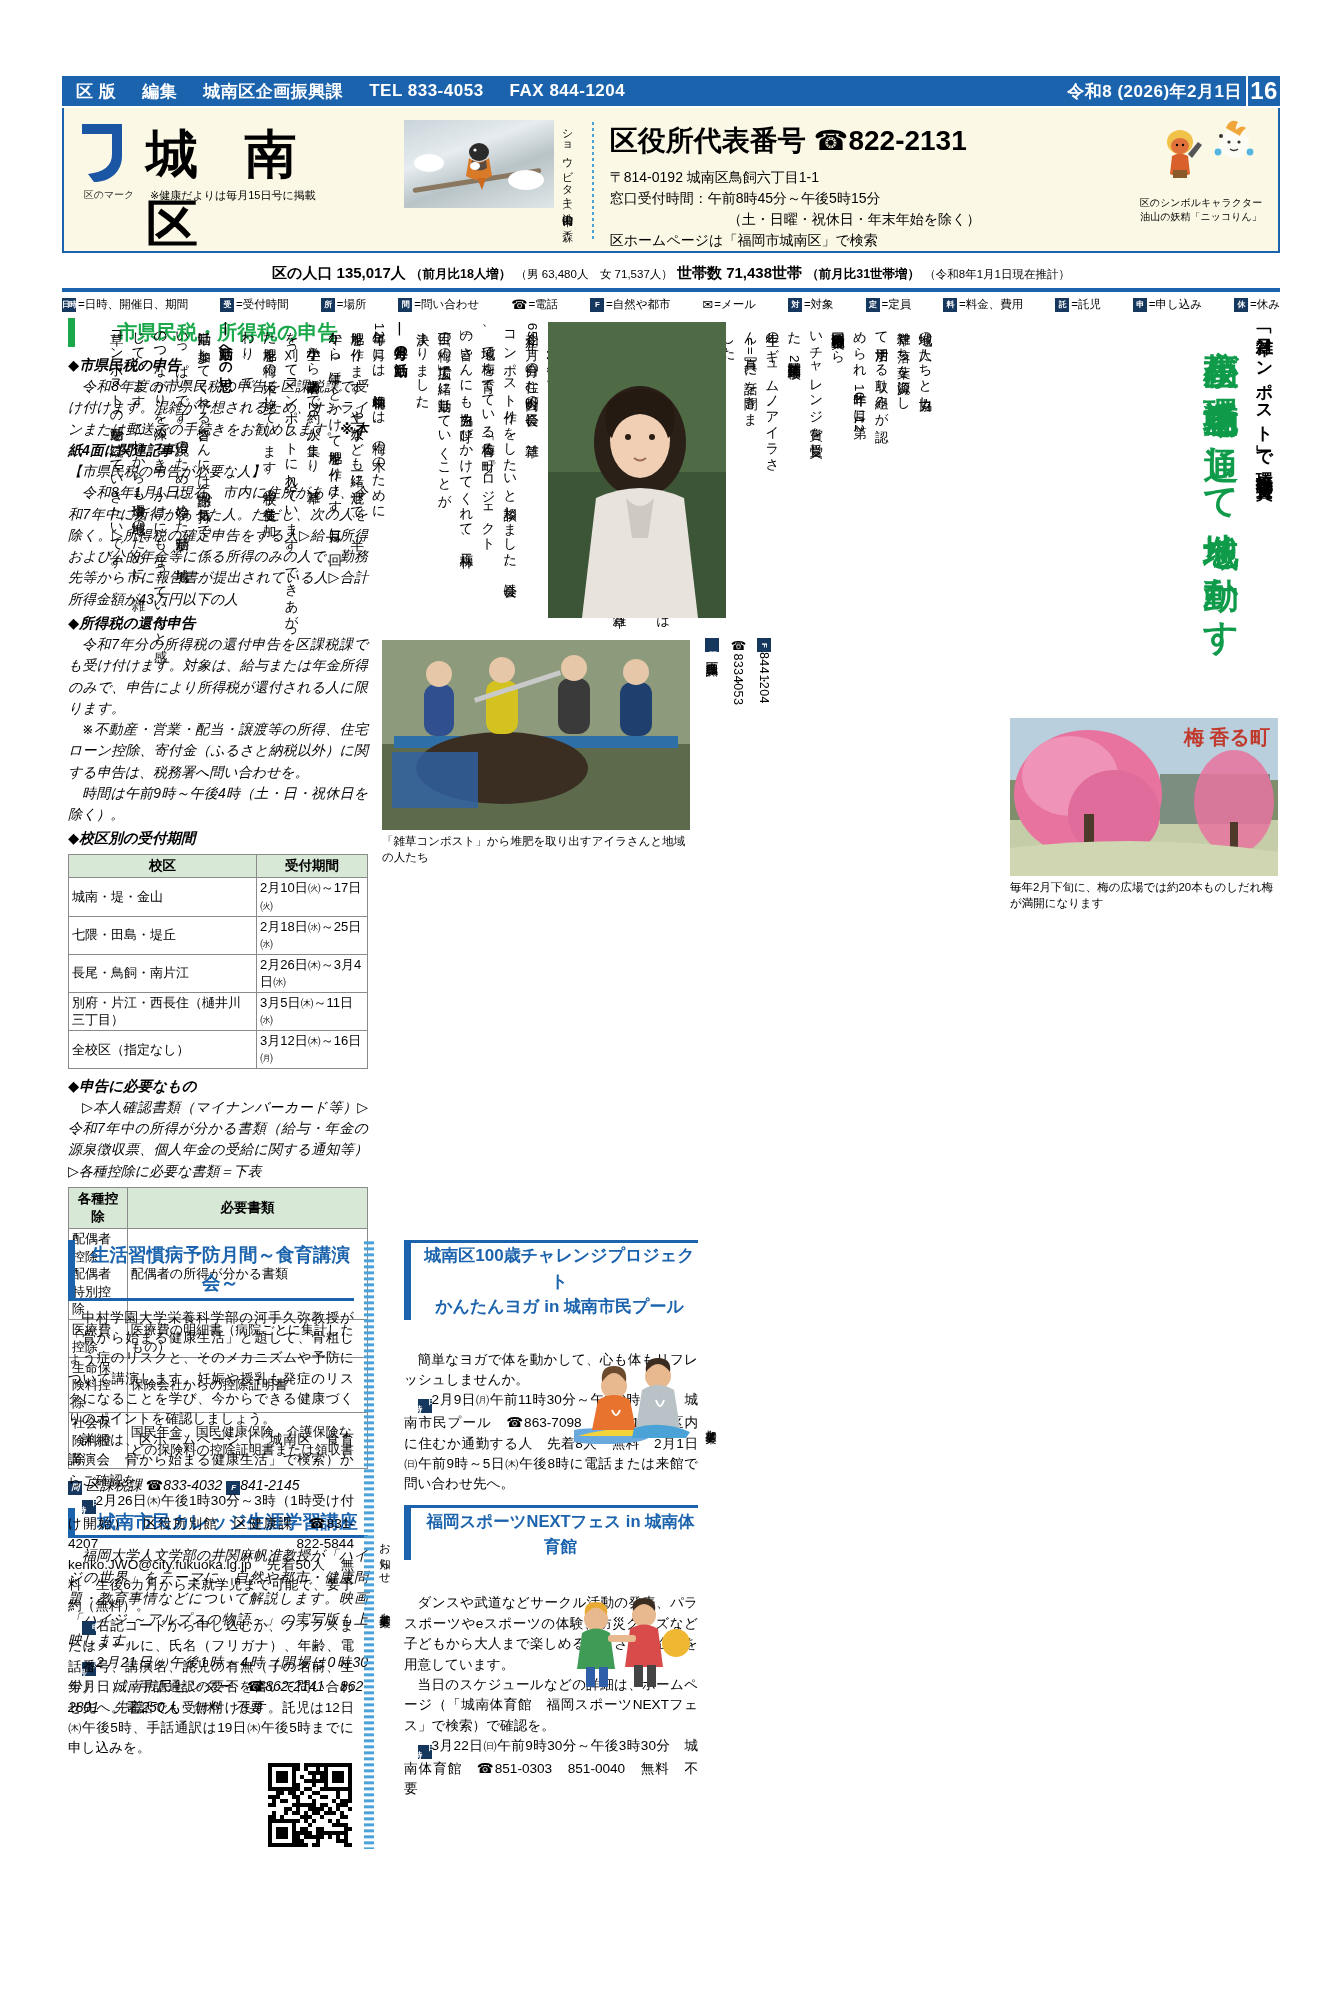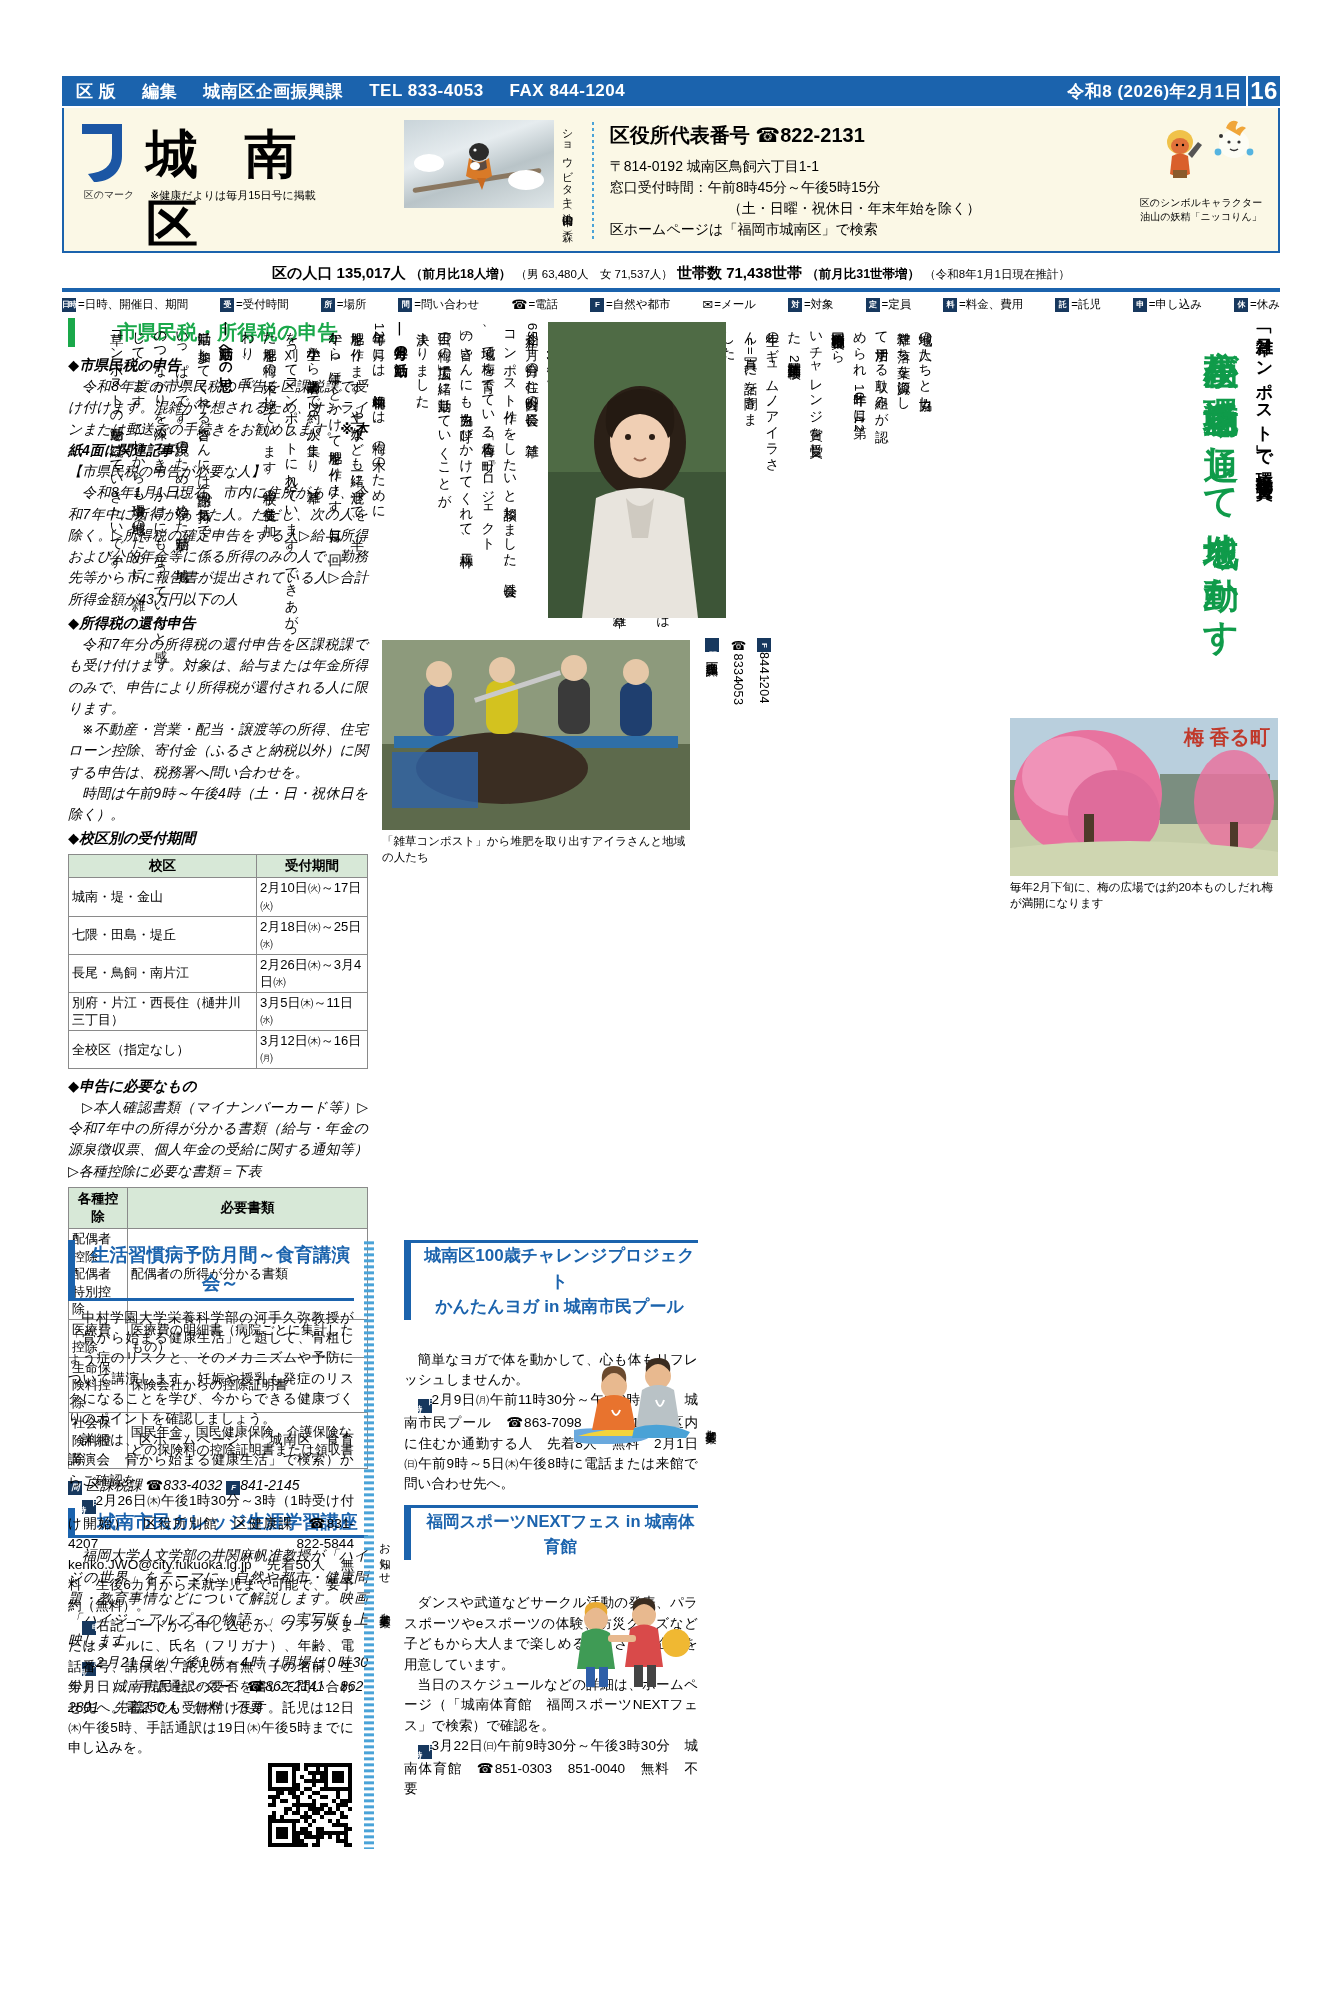--- a/index.html
+++ b/index.html
@@ -64,21 +64,21 @@
     font-size:11px; line-height:1.25; letter-spacing:1px; height:110px;
   }
 
   .dotdiv{
     width:2px; height:120px; margin:14px 16px 0 18px;
     background-image: linear-gradient(#4aa3d8 50%, transparent 50%);
     background-size: 2px 6px;
   }
 
   .mh-info{ flex:1; padding-top:14px; }
-  .mh-tel{ font-size:20px; font-weight:bold; letter-spacing:0px;}
+  .mh-tel{ font-size:28px; font-weight:bold; letter-spacing:0px;}
   .mh-addr{ font-size:14px; margin-top:7px; line-height:1.5; }
   .mh-addr .indent{ display:block; text-align:left; padding-left:118px;}
   .mh-char{ width:150px; position:relative; }
   .chara{ position:absolute; right:12px; top:10px; width:120px; height:74px;}
   .chara-cap{ position:absolute; right:4px; top:88px; font-size:10px; text-align:center; width:146px; line-height:1.35;}
 
   
   .popline{
     position:absolute; left:62px; top:264px; width:1218px;
     text-align:center; font-size:15px; font-weight:bold;

